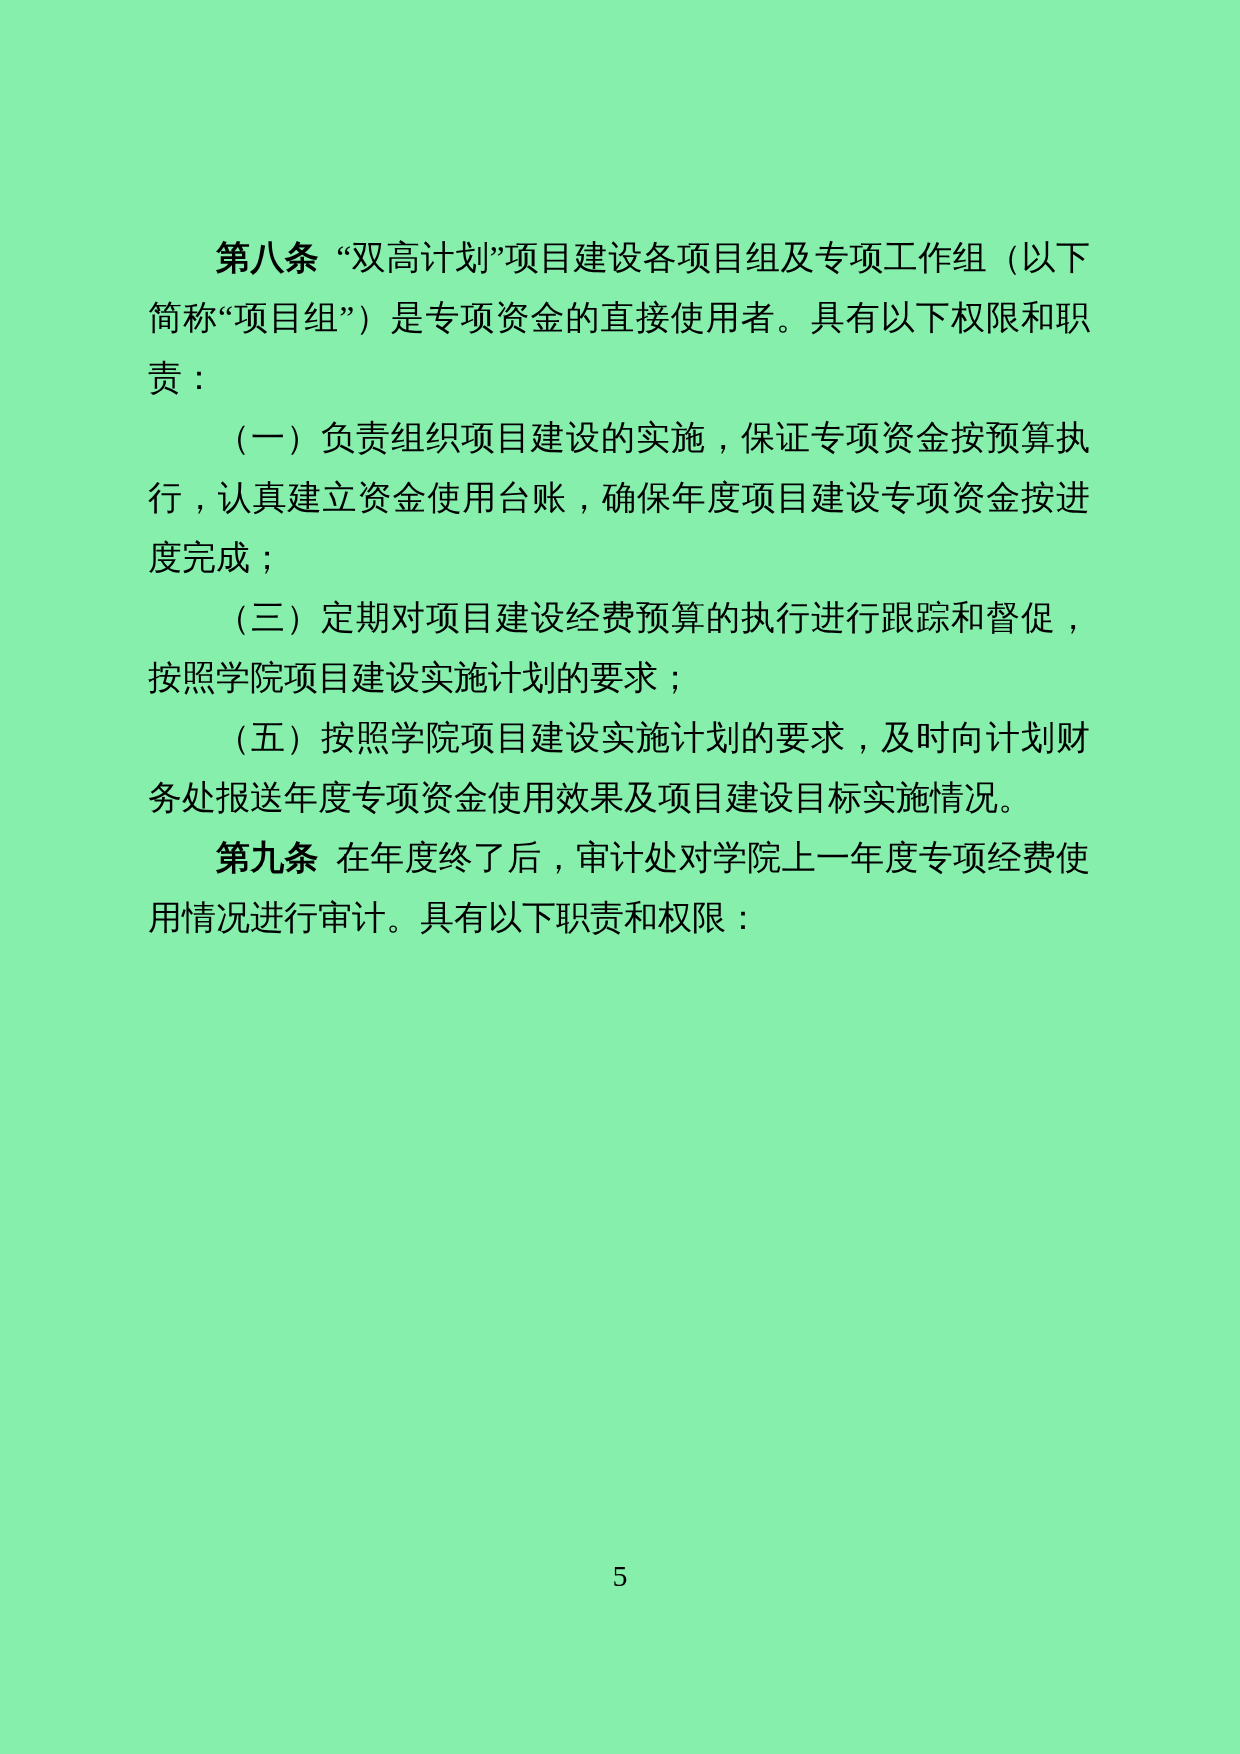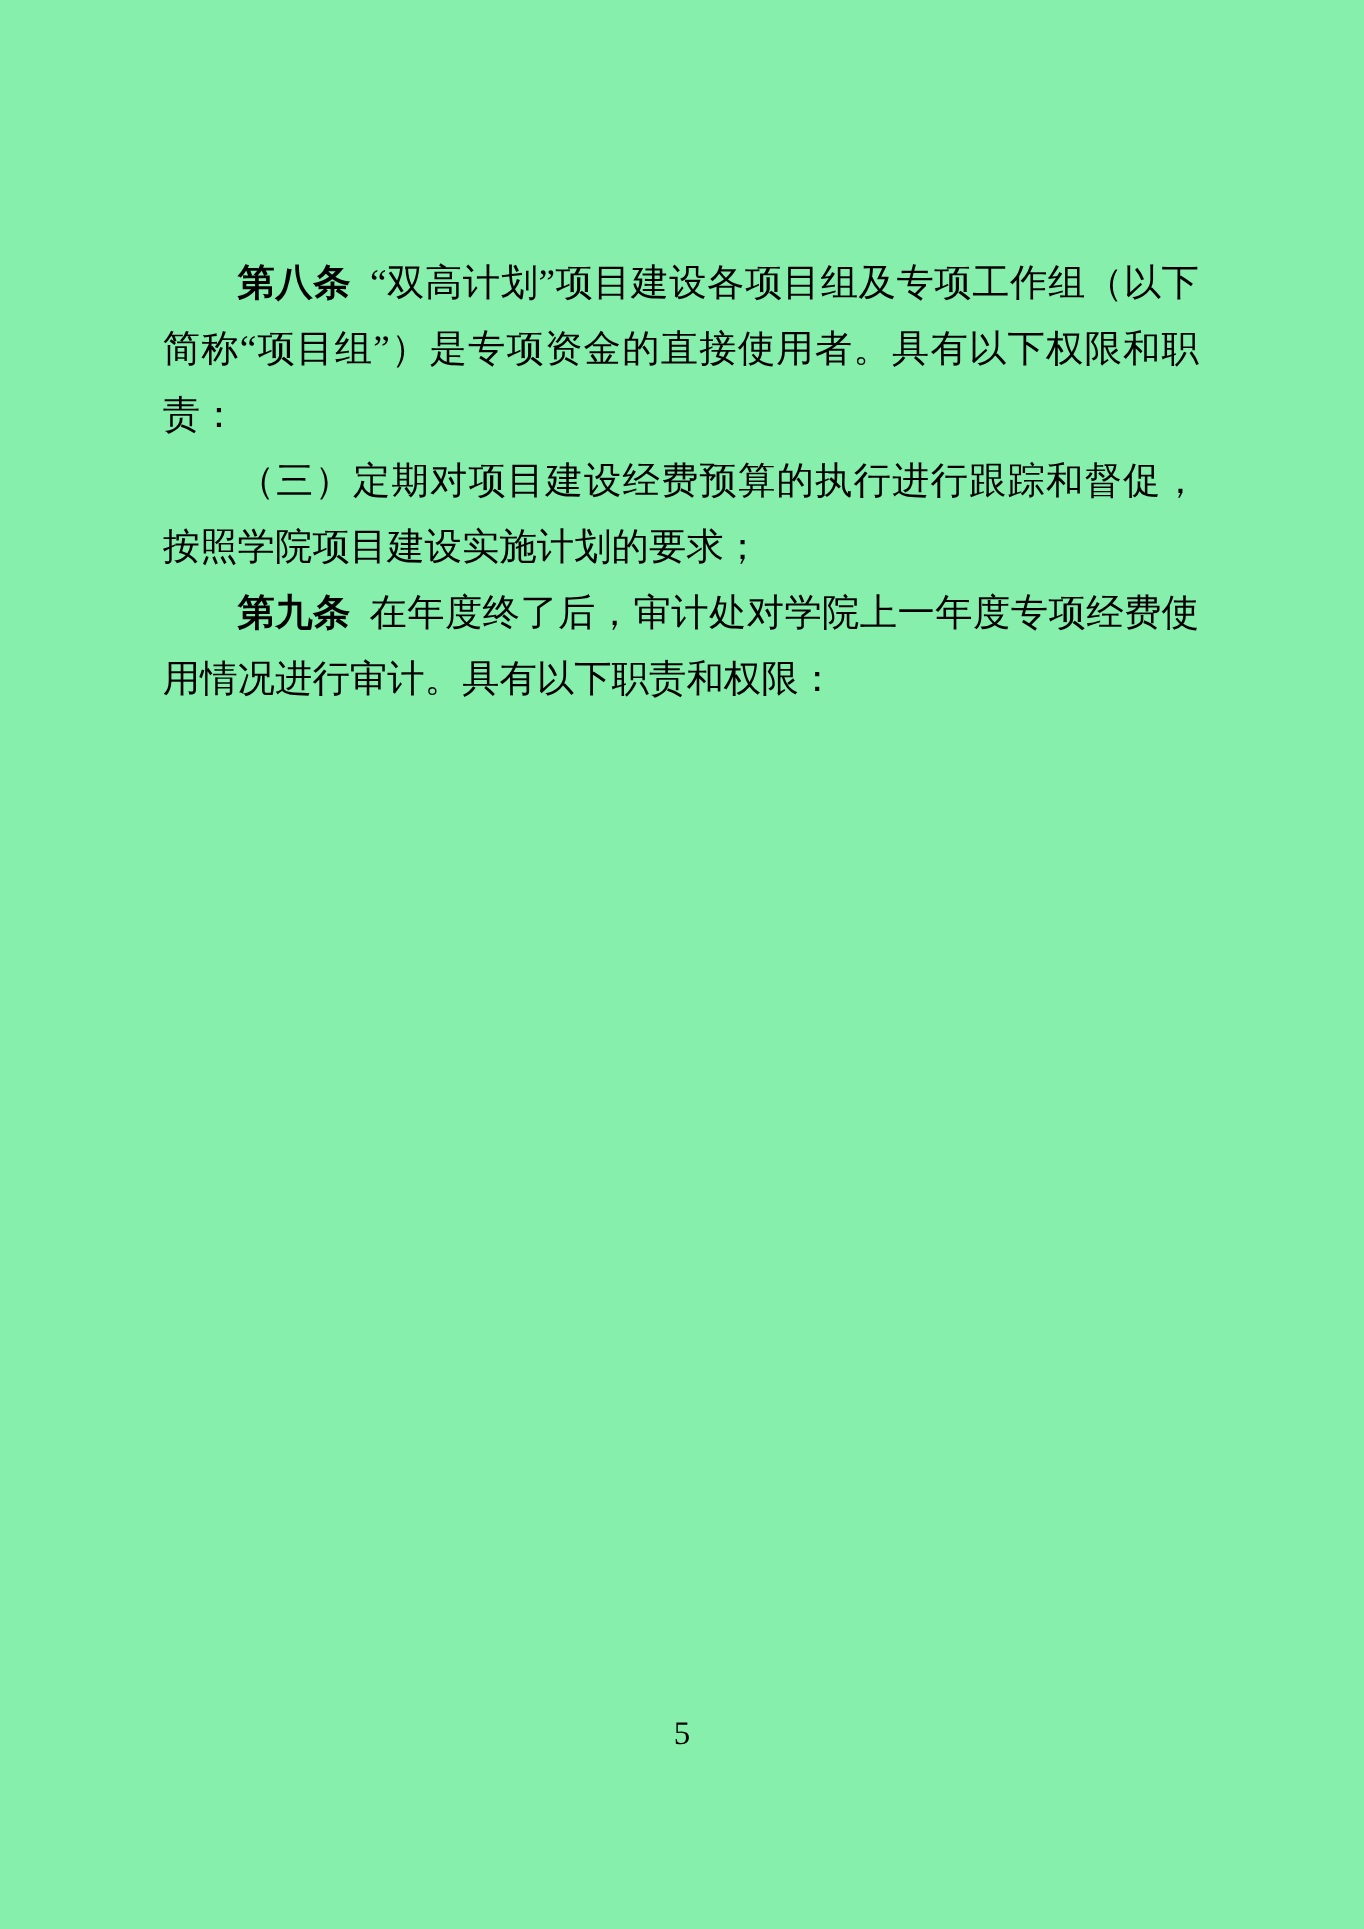--- a/index.html
+++ b/index.html
@@ -52,25 +52,27 @@
   }
 </style>
 </head>
 <body>
 
 <div class="page">
   <div class="content">
 
     <p><span class="lead">第八条</span><span>“双高计划”项目建设各项目组及专项工作组（以下简称“项目组”）是专项资金的直接使用者。具有以下权限和职责：</span></p>
 
+    <p><span>（一）负责组织项目建设的实施，保证专项资金按预算执行，认真建立资金使用台账，确保年度项目建设专项资金按进度完成；</span></p>
 
 
     <p><span>（三）定期对项目建设经费预算的执行进行跟踪和督促，按照学院项目建设实施计划的要求；</span></p>
 
 
+    <p><span>（五）按照学院项目建设实施计划的要求，及时向计划财务处报送年度专项资金使用效果及项目建设目标实施情况。</span></p>
 
     <p><span class="lead">第九条</span><span>在年度终了后，审计处对学院上一年度专项经费使用情况进行审计。具有以下职责和权限：</span></p>
 
 
 
   </div>
 
   <div class="page-number">5</div>
 </div>
 

